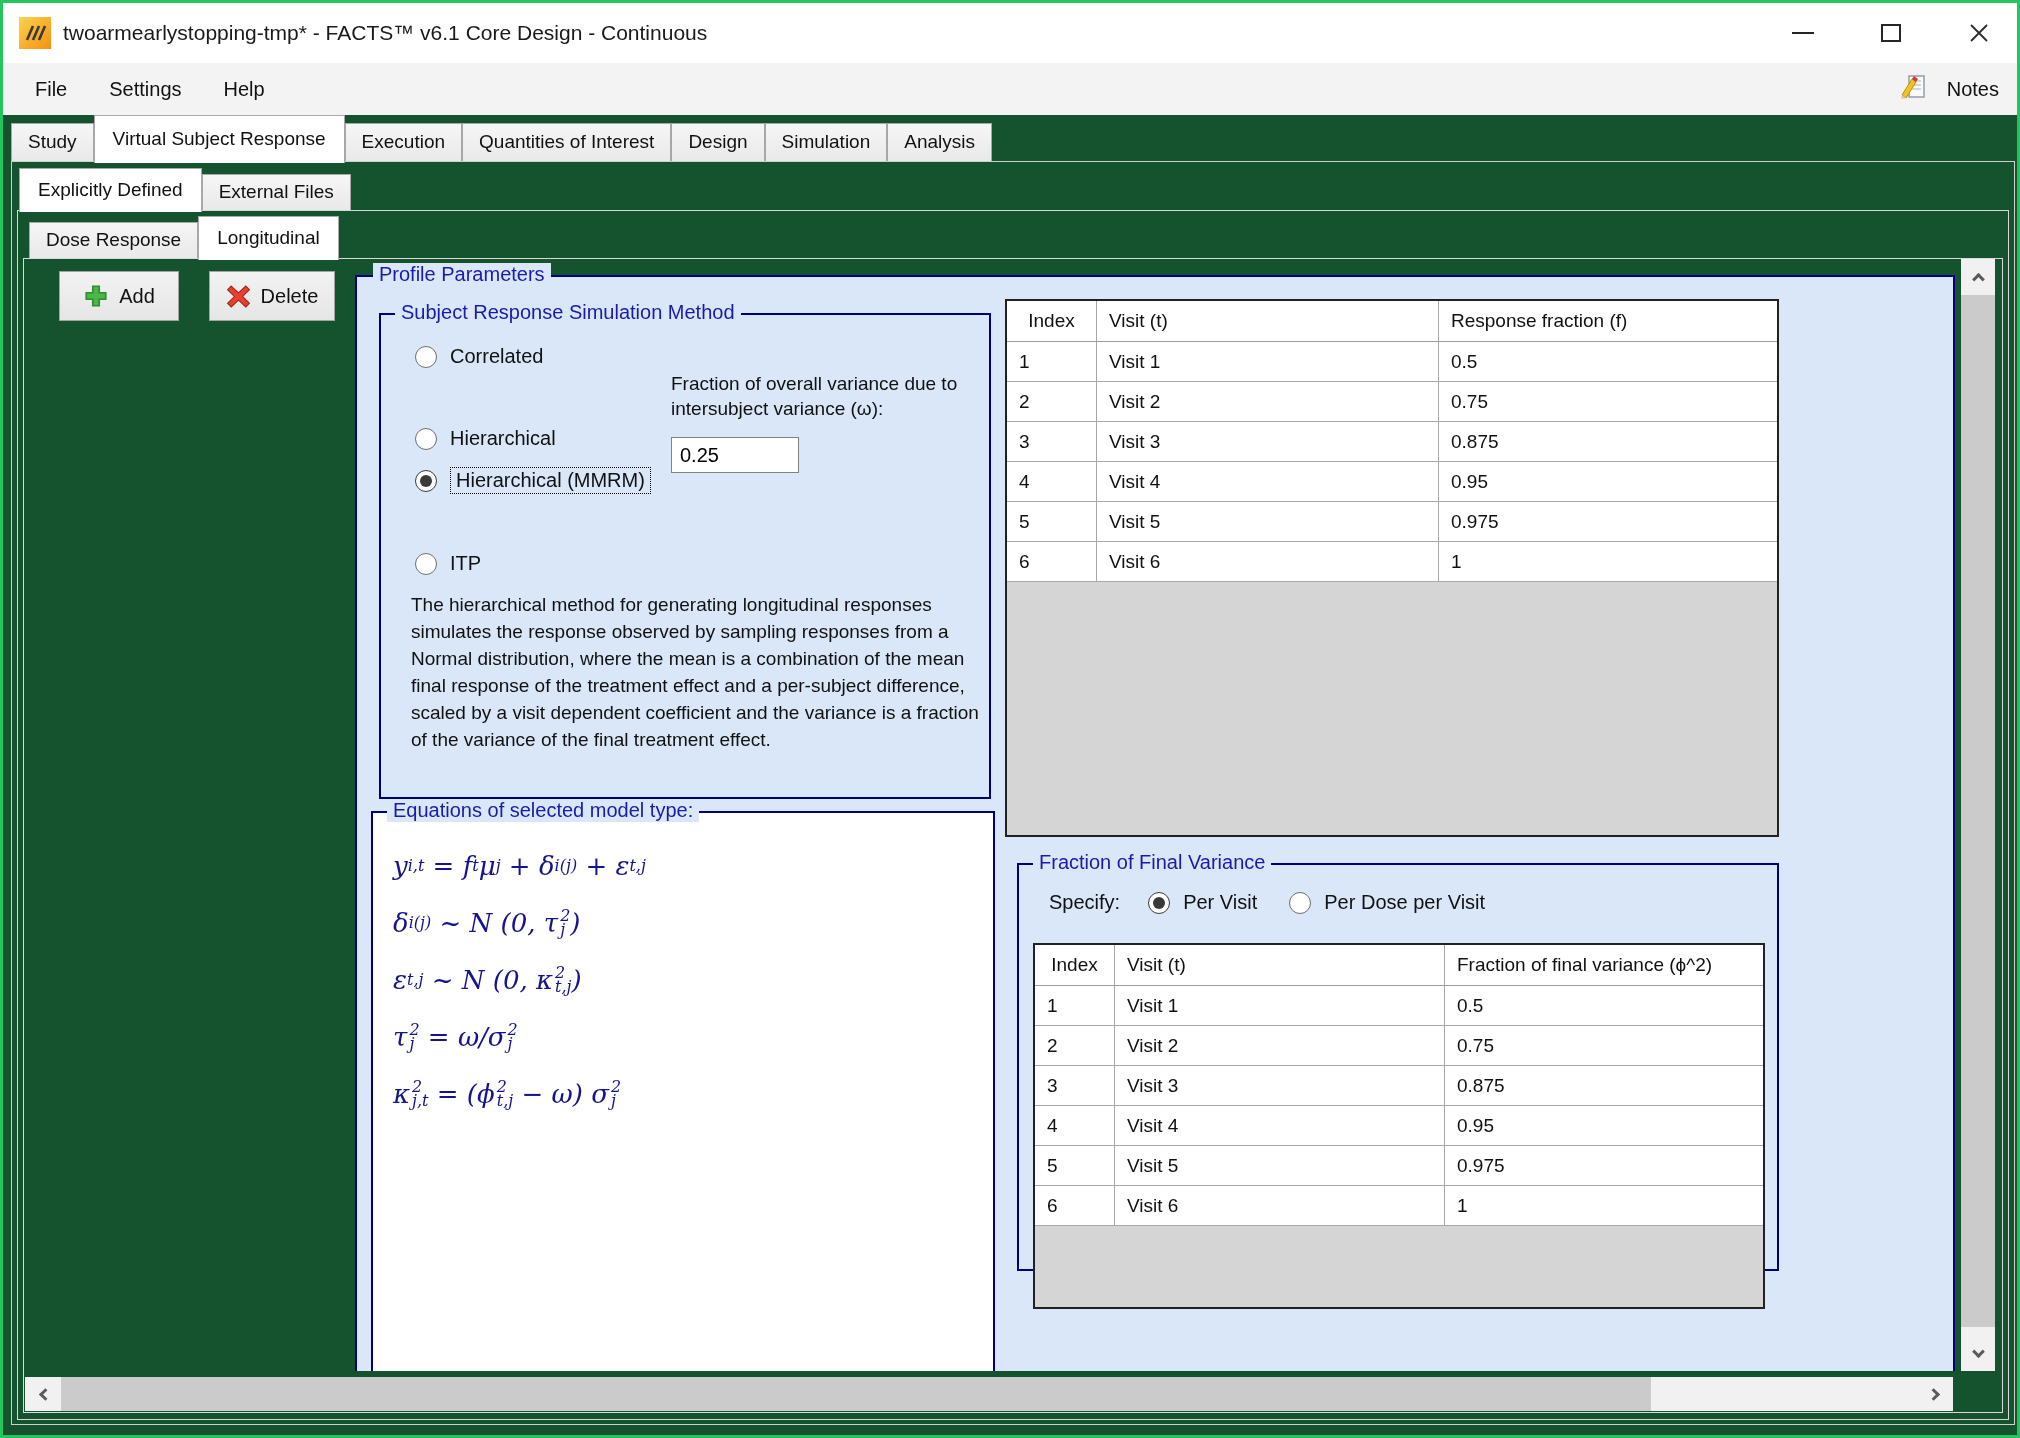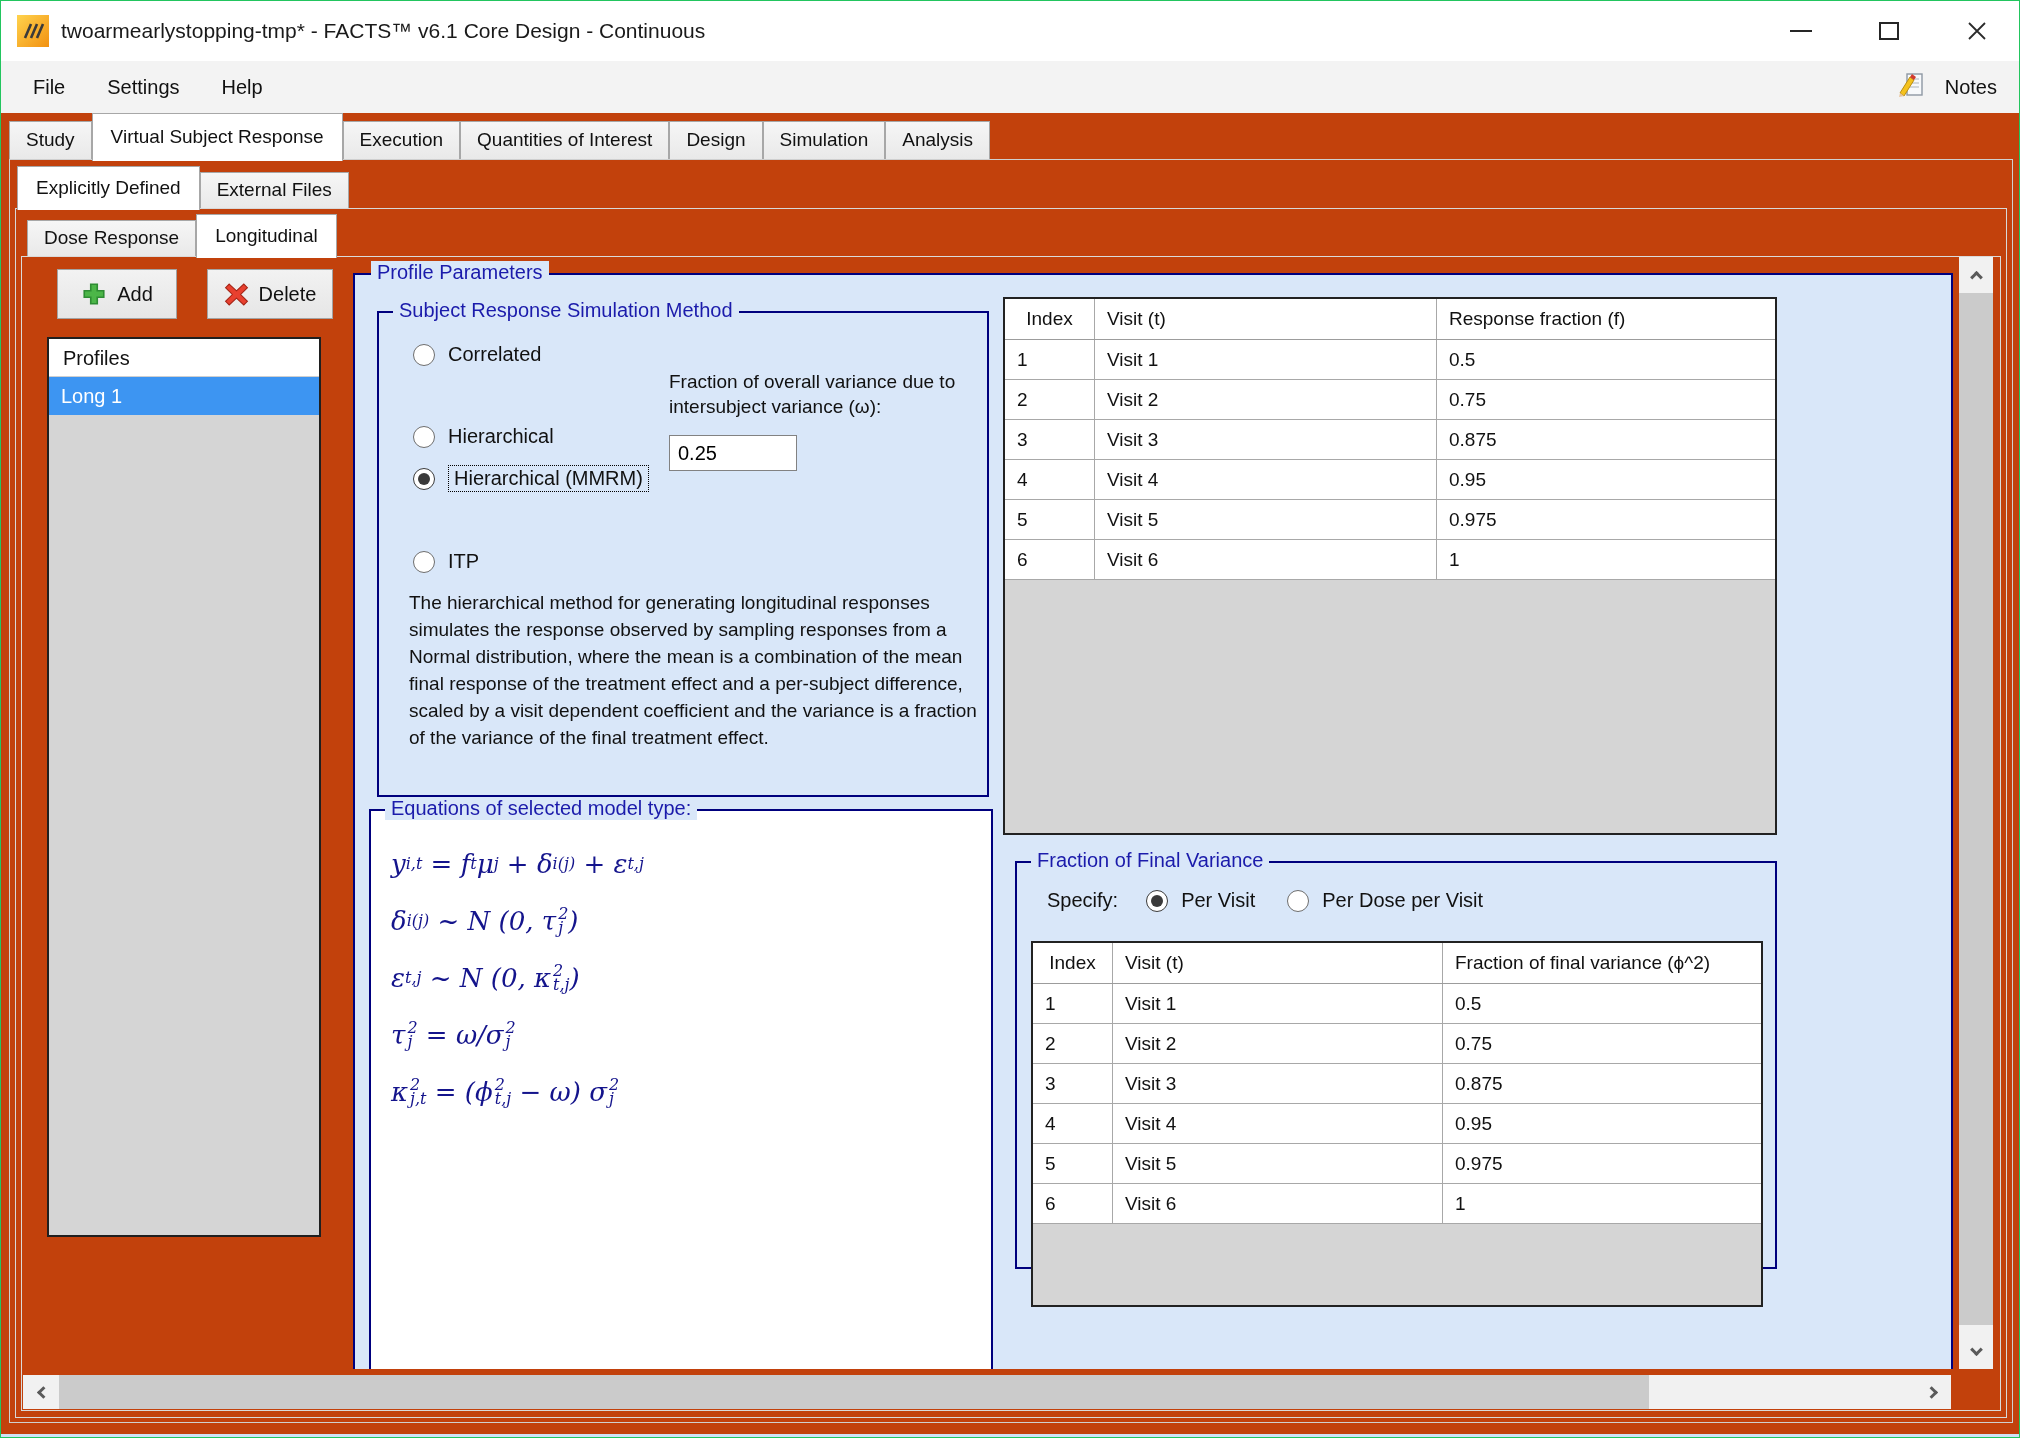--- a/index.html
+++ b/index.html
@@ -1,21 +1,21 @@
 <!DOCTYPE html>
 <html style="--panel-bg: #d9e7f9; --group-border: #00007e; --group-label: #1b1bab; --selection-bg: #3d95f2; --table-empty-bg: #d5d5d5;"><head>
 <meta charset="utf-8">
 <style>
   * { box-sizing: border-box; margin: 0; padding: 0; }
   :root{
     --panel-bg:#d9e7f9; --group-border:#00007e; --group-label:#1b1bab;
     --selection-bg:#3d95f2; --table-empty-bg:#d5d5d5;
   }
   body { font-family:"Liberation Sans", sans-serif; background:#fff; }
-  .app { position:relative; width:2020px; height:1438px; background:#c2410c; overflow:hidden; border:1px solid #22c55e; }
+  .app { position:relative; width:2020px; height:1438px; background:#14532d; overflow:hidden; border:3px solid #22c55e; }
 
   
   .titlebar { position:absolute; left:0; top:0; width:2020px; height:60px; background:#fff; }
   .appicon { position:absolute; left:16px; top:14px; width:32px; height:32px; }
   .title { position:absolute; left:60px; top:0; line-height:60px; font-size:21px; color:#1a1a1a; white-space:nowrap; }
   .winbtns { position:absolute; right:0; top:0; height:60px; display:flex; }
   .wbtn { width:88px; height:60px; display:flex; align-items:center; justify-content:center; }
   .glyph-min { width:22px; border-top:2px solid #262626; }
   .glyph-max { width:20px; height:18px; border:2px solid #262626; background:#fff; }
 
@@ -195,26 +195,20 @@
     </svg>
     <span>Add</span>
   </div>
   <div class="btn btn-del">
     <svg width="25" height="25" viewBox="0 0 24 24">
       <path d="M5 2 L12 8.5 L19 2 L22.5 5.5 L16 12 L22.5 18.5 L19 22 L12 15.5 L5 22 L1.5 18.5 L8 12 L1.5 5.5 Z" fill="#e8402f" stroke="#a32315" stroke-width="1"></path>
     </svg>
     <span>Delete</span>
   </div>
 
-  <div class="plist">
-    <div class="plist-header">Profiles</div>
-    <div id="plist-items">
-        <div class="plist-item sel">Long 1</div>
-      </div>
-  </div>
 
   <div class="panel">
     <span class="glabel" style="left:16px;">Profile Parameters</span>
 
     <div class="group srsm" id="srsm-group">
       <span class="glabel">Subject Response Simulation Method</span>
       <div class="varlabel">Fraction of overall variance due to intersubject variance (ω):</div>
       <input class="varinput" type="text" value="0.25" style="">
       <div class="desc">The hierarchical method for generating longitudinal responses simulates the response observed by sampling responses from a Normal distribution, where the mean is a combination of the mean final response of the treatment effect and a per-subject difference, scaled by a visit dependent coefficient and the variance is a fraction of the variance of the final treatment effect.</div>
     <div class="opt-row" style="top: 30px;">

